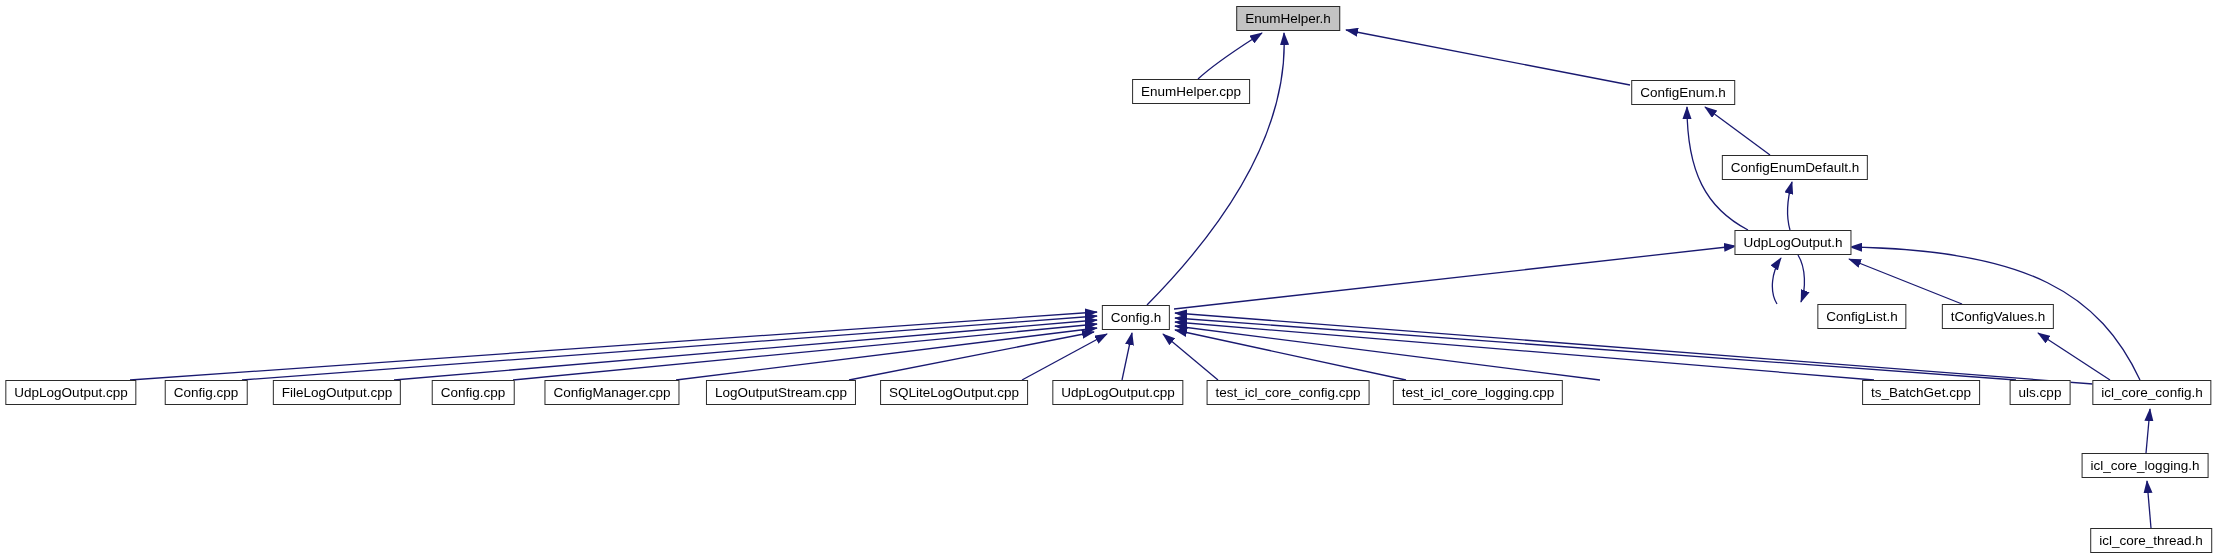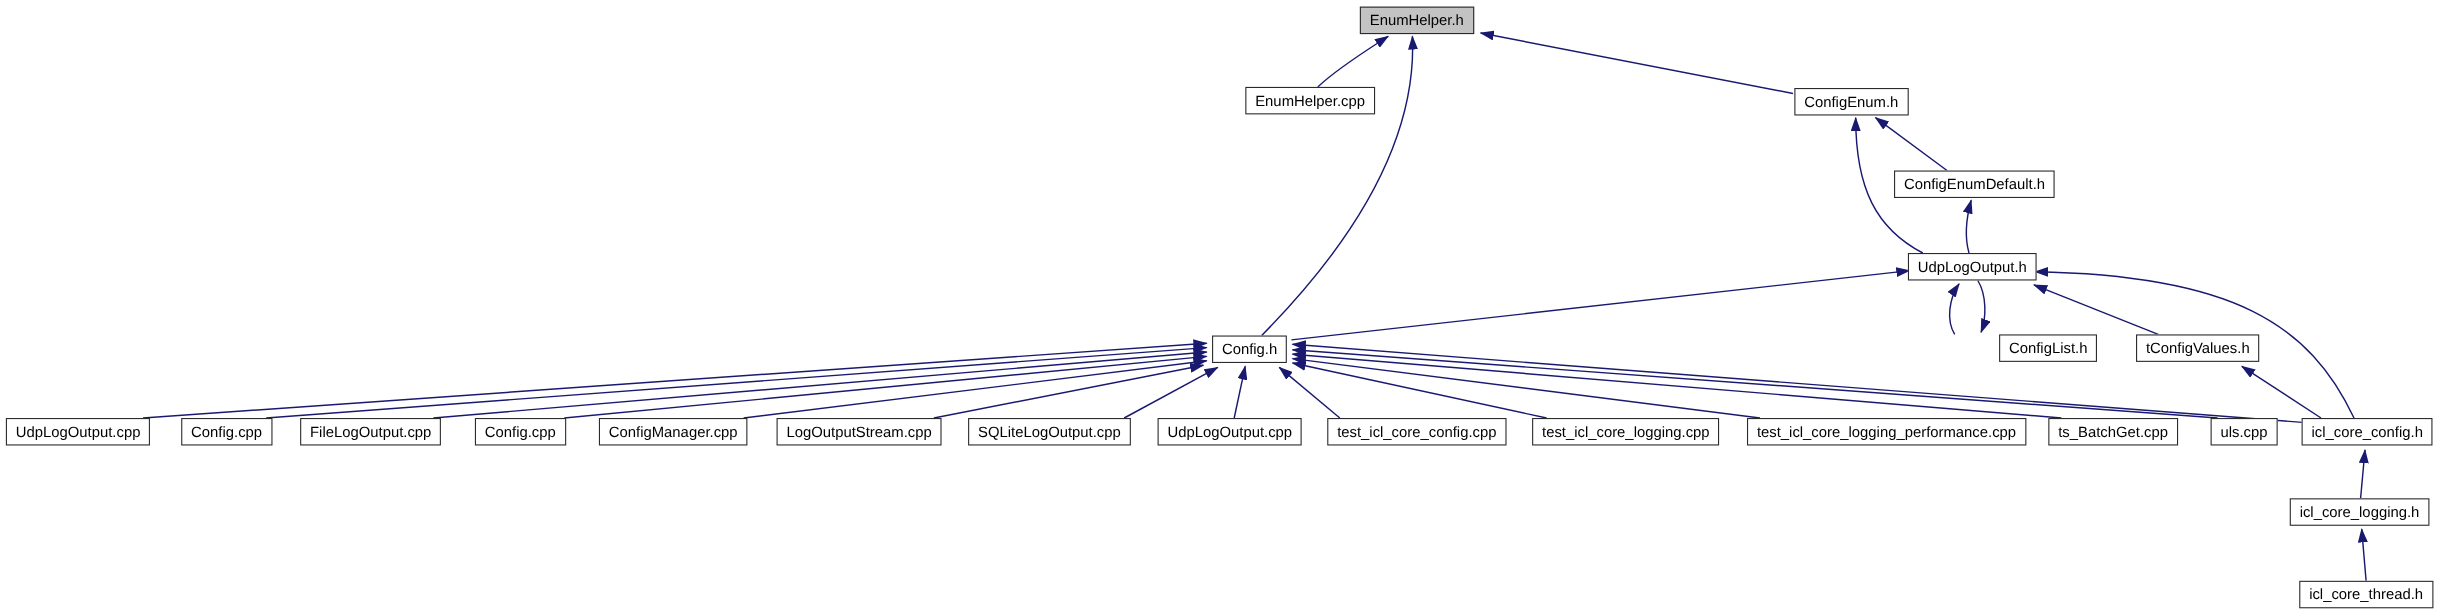--- a/index.html
+++ b/index.html
@@ -90,21 +90,20 @@
   <div class="node" style="left:71px;top:380px">UdpLogOutput.cpp</div>
   <div class="node" style="left:206px;top:380px">Config.cpp</div>
   <div class="node" style="left:337px;top:380px">FileLogOutput.cpp</div>
   <div class="node" style="left:473px;top:380px">Config.cpp</div>
   <div class="node" style="left:612px;top:380px">ConfigManager.cpp</div>
   <div class="node" style="left:781px;top:380px">LogOutputStream.cpp</div>
   <div class="node" style="left:954px;top:380px">SQLiteLogOutput.cpp</div>
   <div class="node" style="left:1118px;top:380px">UdpLogOutput.cpp</div>
   <div class="node" style="left:1288px;top:380px">test_icl_core_config.cpp</div>
   <div class="node" style="left:1478px;top:380px">test_icl_core_logging.cpp</div>
-  <div class="node" style="left:1715px;top:380px">test_icl_core_logging_performance.cpp</div>
   <div class="node" style="left:1921px;top:380px">ts_BatchGet.cpp</div>
   <div class="node" style="left:2040px;top:380px">uls.cpp</div>
   <div class="node" style="left:2152px;top:380px">icl_core_config.h</div>
 
   <div class="node" style="left:2145px;top:453px">icl_core_logging.h</div>
   <div class="node" style="left:2151px;top:528px">icl_core_thread.h</div>
 
 </div>
 
 </body></html>

